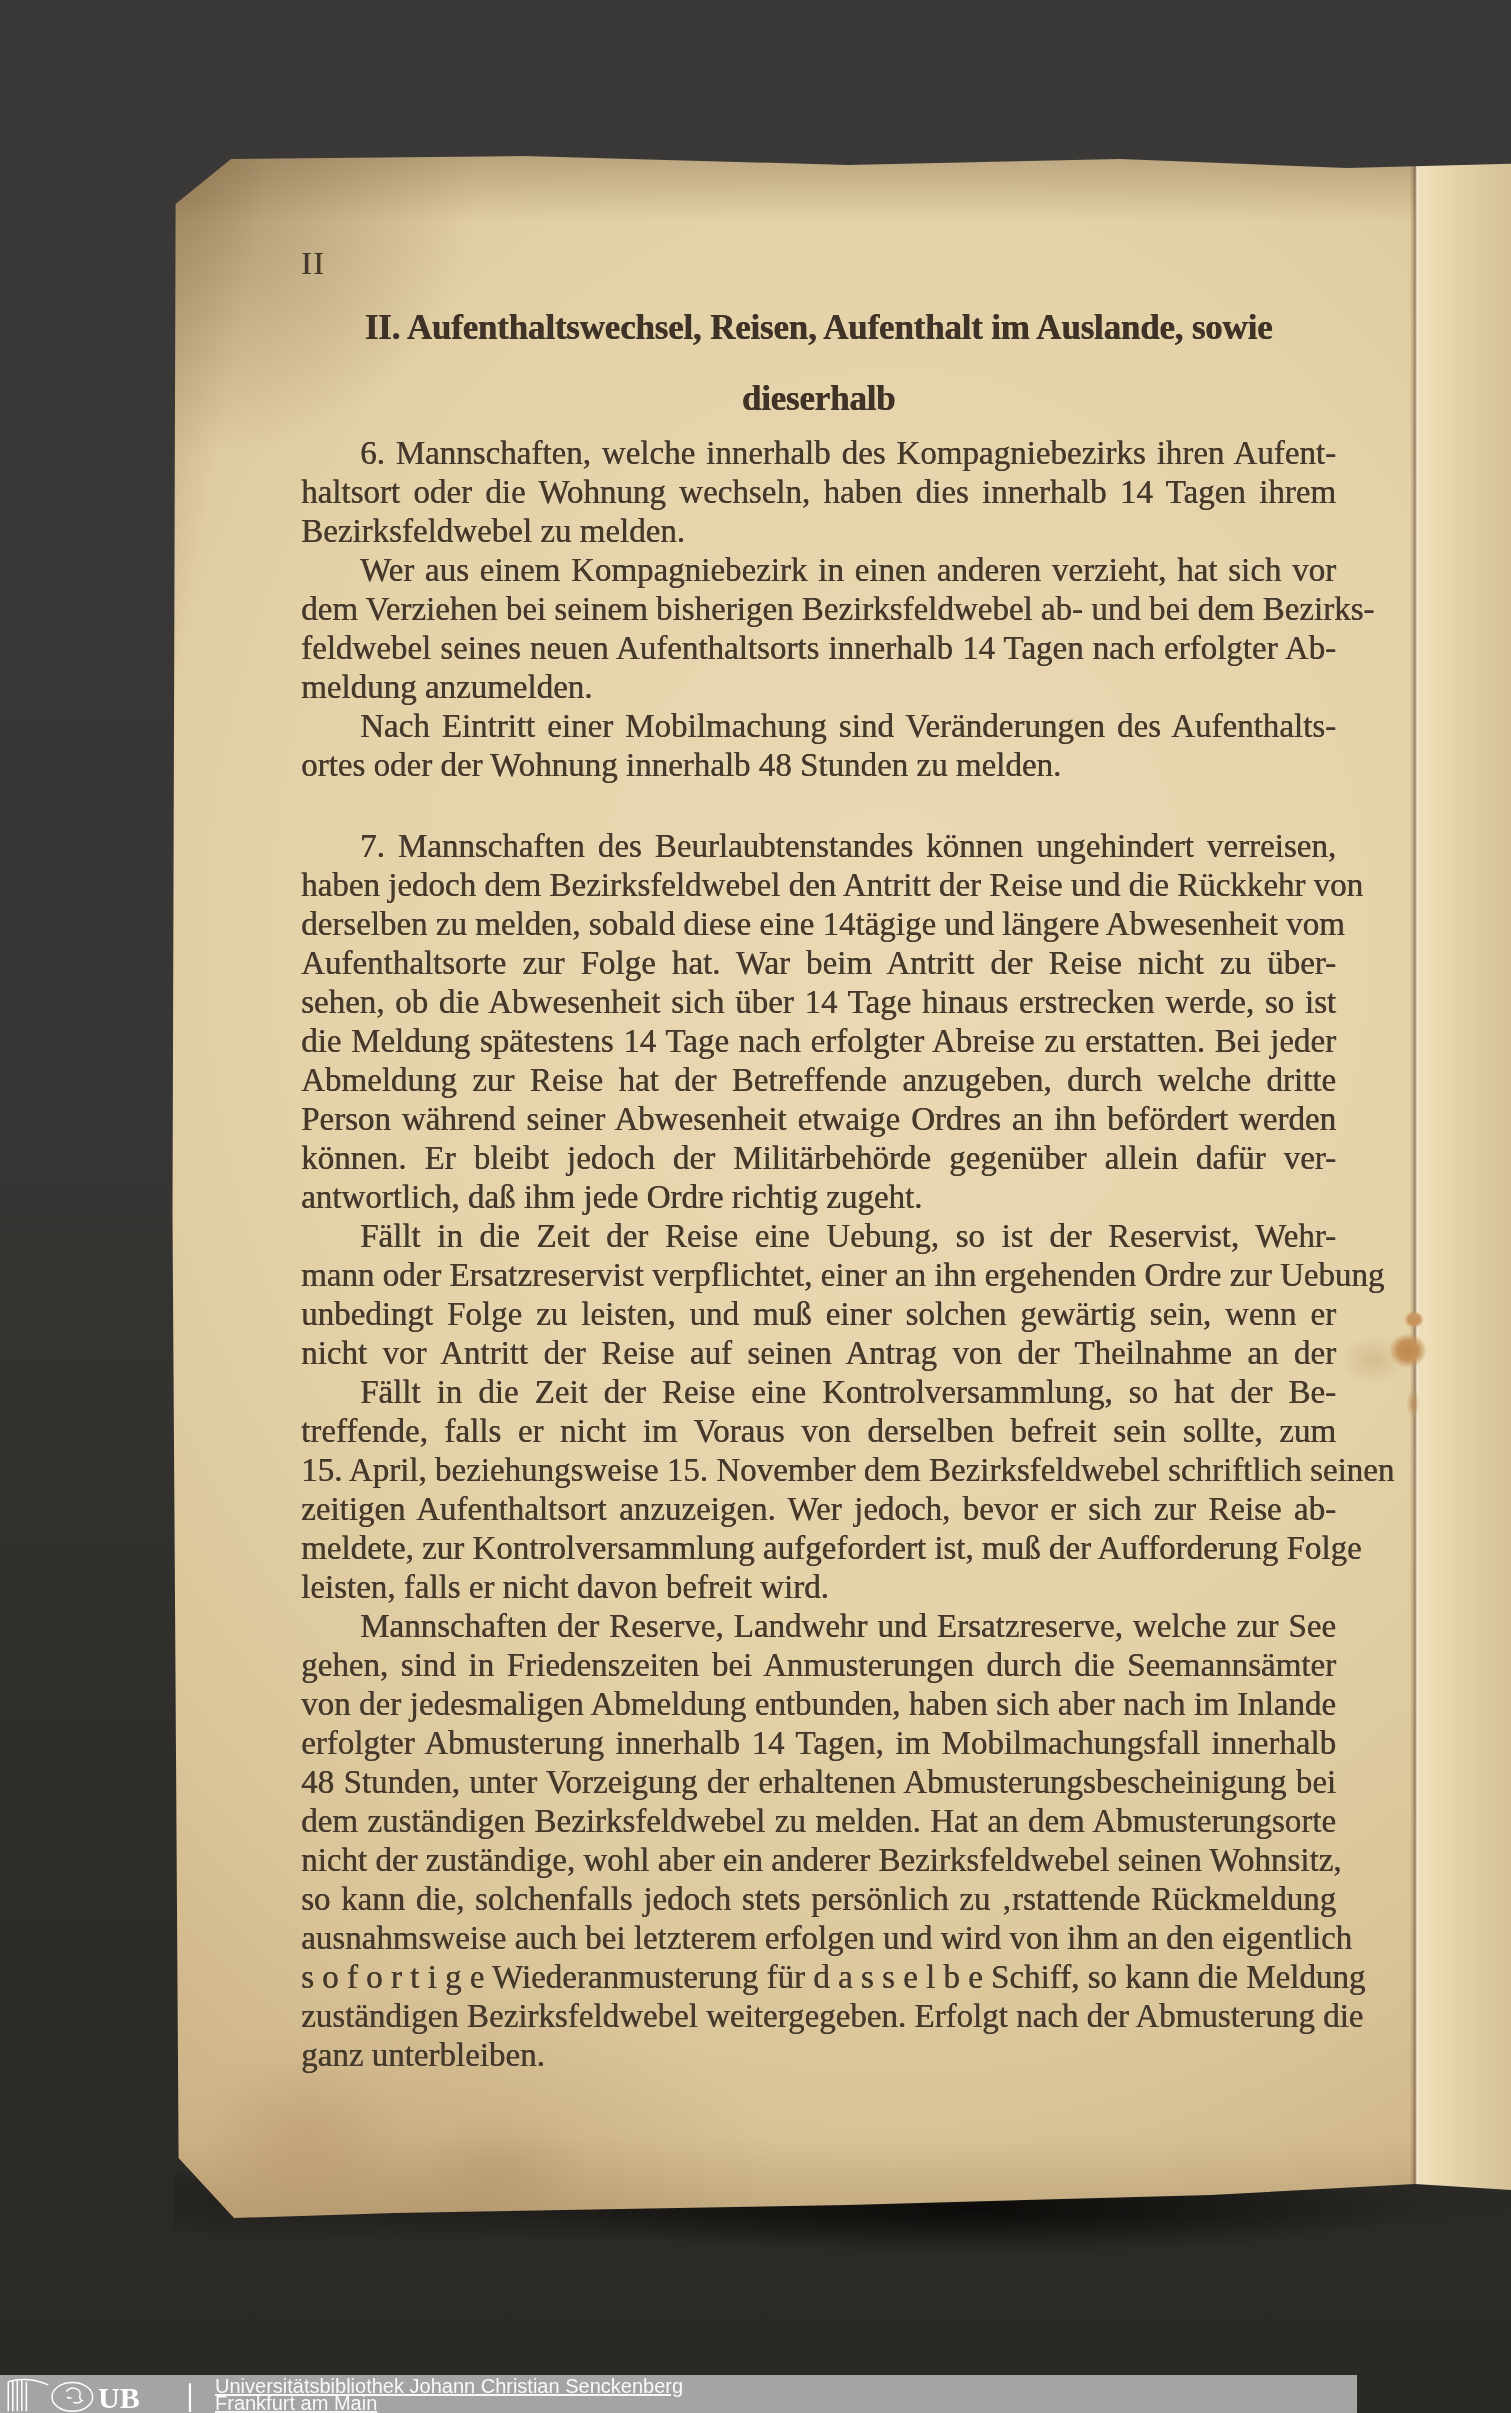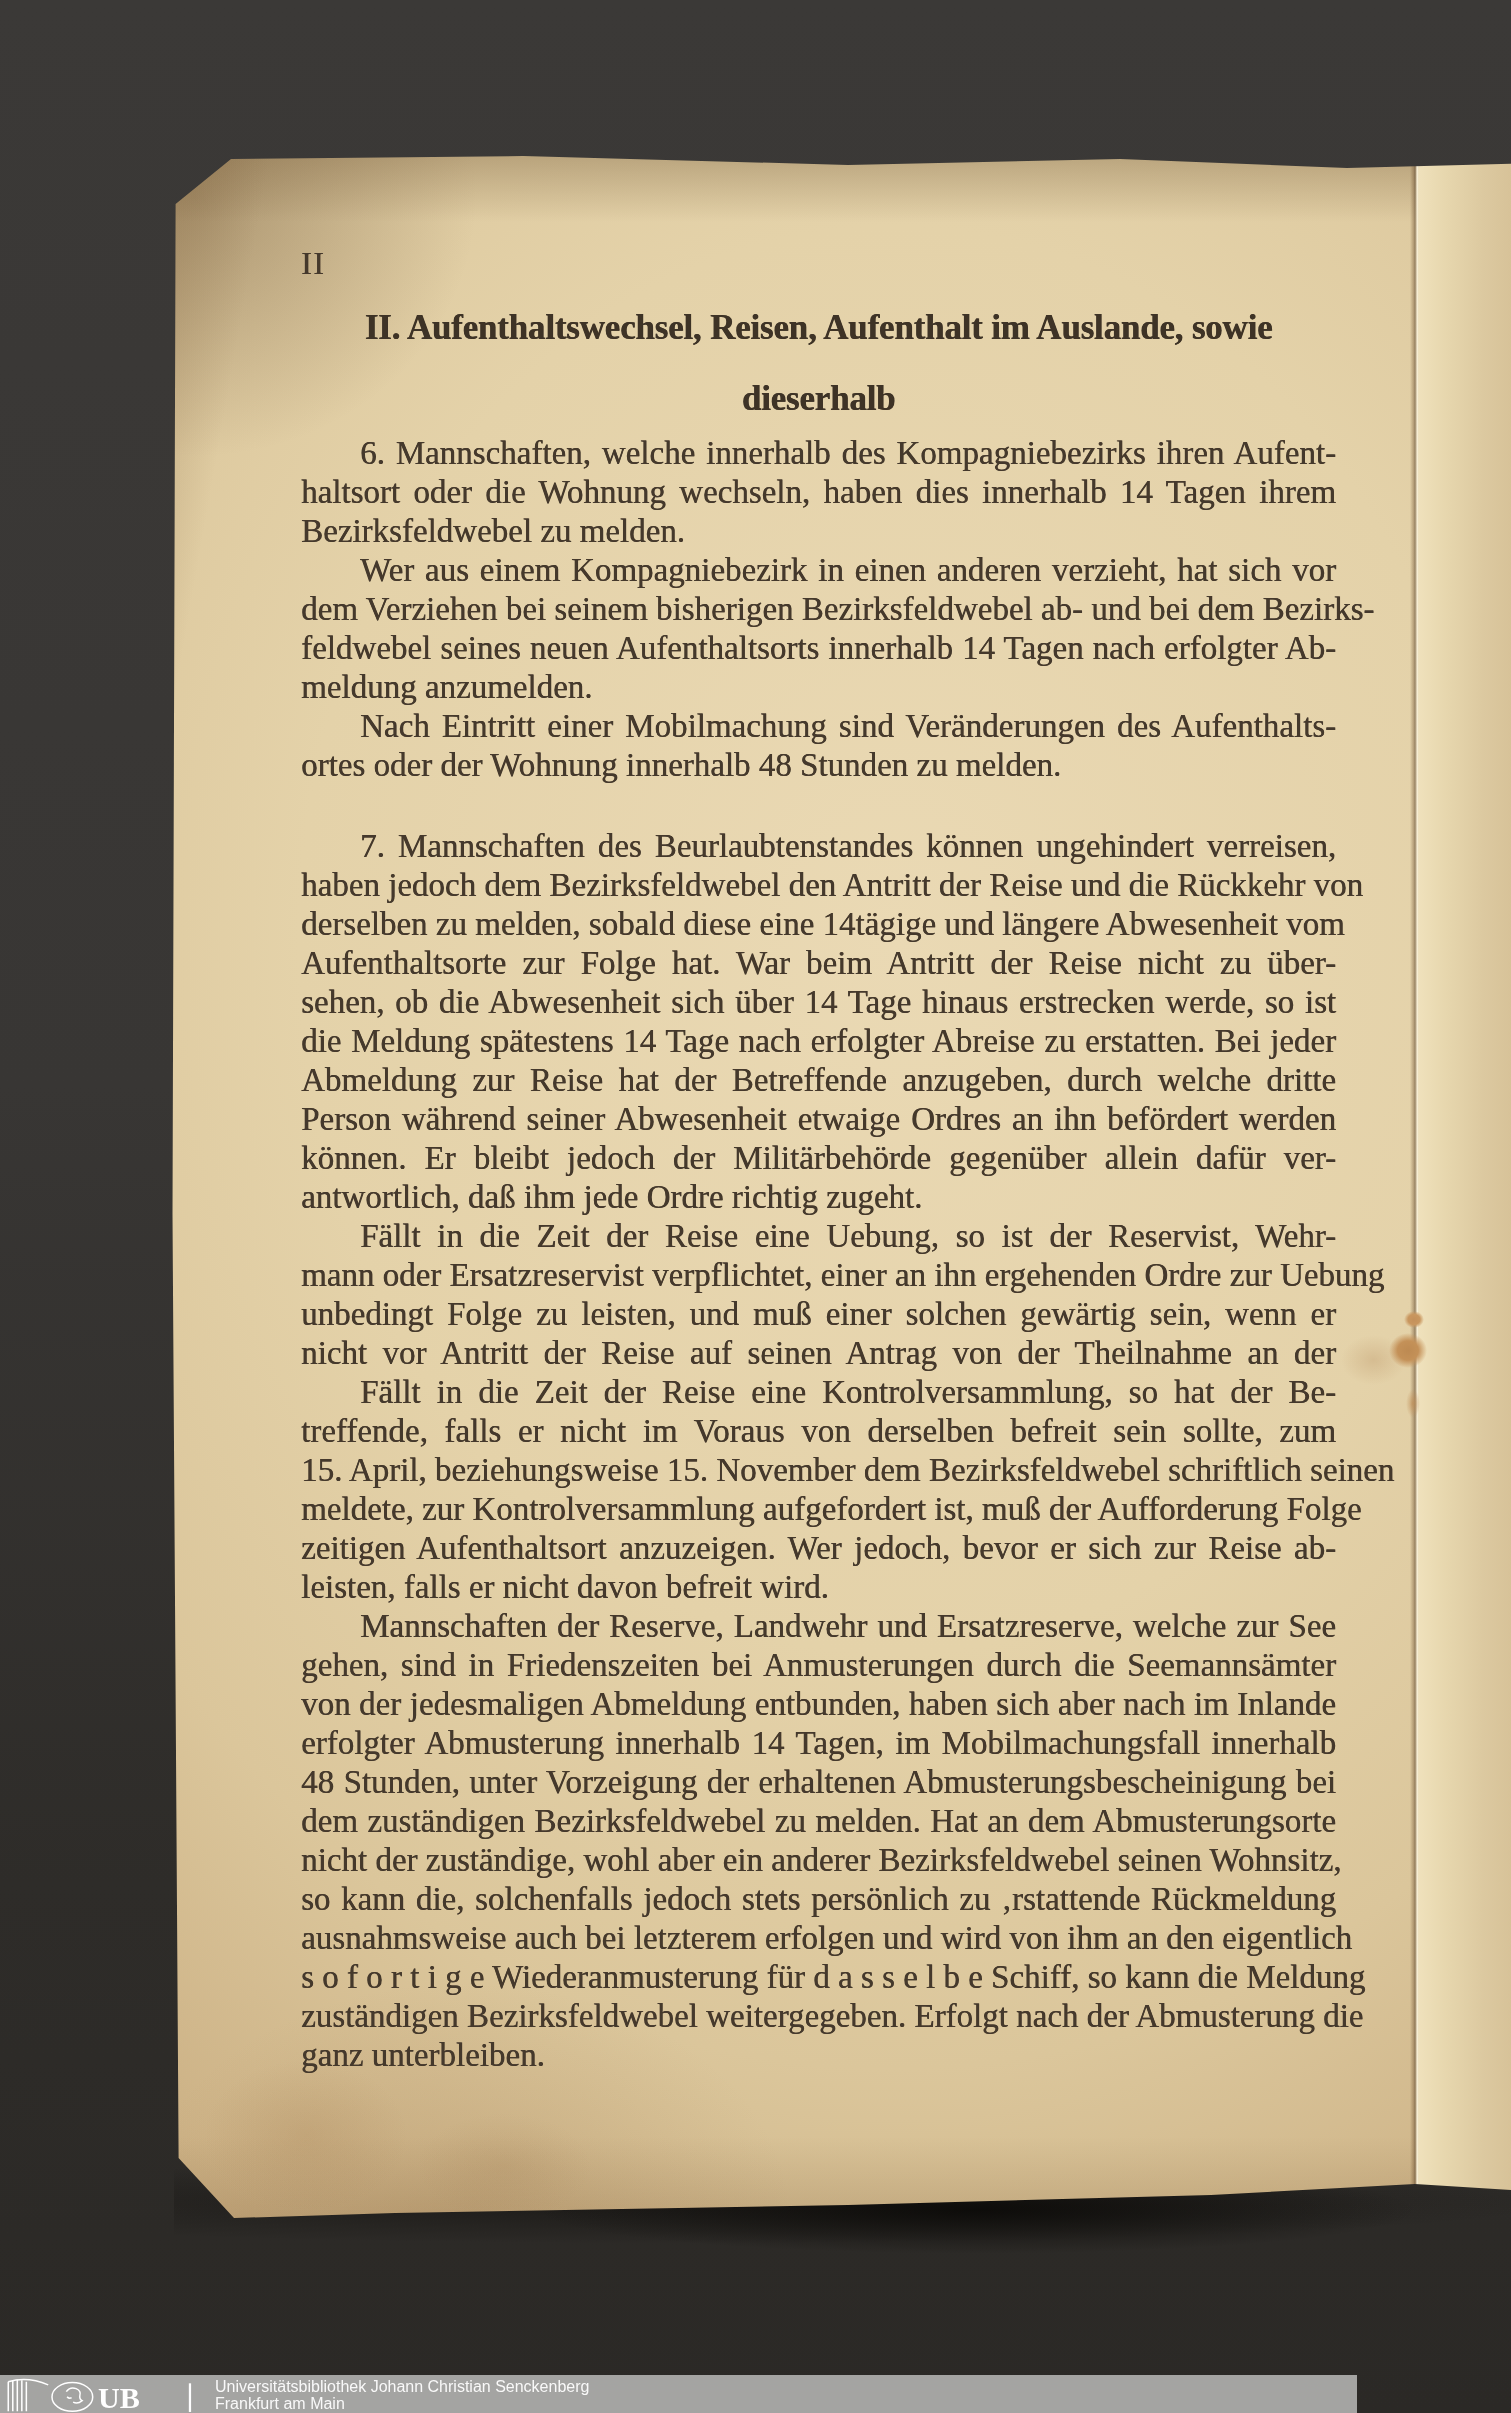--- a/index.html
+++ b/index.html
@@ -79,22 +79,23 @@
   .line.last{text-align-last:left;}
 
   
   .footer{
     position:absolute;left:0;top:2375px;width:1357px;height:39px;z-index:2;
     background:#a4a4a2;
   }
   .logo{position:absolute;left:6px;top:1.5px;}
   .libtext{
     position:absolute;left:215px;top:3px;
-    font-family:"Liberation Sans", sans-serif;font-size:16px;line-height:17.4px;
+    font-family:"Liberation Sans", sans-serif;font-size:20px;line-height:17.4px;
     color:rgba(255,255,255,.93);
+    text-decoration:underline;
   }
 </style>
 </head>
 <body>
 
 <div class="stage">
 
   <div class="page-shadow"></div>
 
   <div class="page">
@@ -143,22 +144,22 @@
           <div class="para">
             <div class="line first">Fällt in die Zeit der Reise eine Uebung, so ist der Reservist, Wehr-</div>
             <div class="line">mann oder Ersatzreservist verpflichtet, einer an ihn ergehenden Ordre zur Uebung</div>
             <div class="line">unbedingt Folge zu leisten, und muß einer solchen gewärtig sein, wenn er</div>
             <div class="line">nicht vor Antritt der Reise auf seinen Antrag von der Theilnahme an der</div>
           </div>
           <div class="para">
             <div class="line first">Fällt in die Zeit der Reise eine Kontrolversammlung, so hat der Be-</div>
             <div class="line">treffende, falls er nicht im Voraus von derselben befreit sein sollte, zum</div>
             <div class="line">15. April, beziehungsweise 15. November dem Bezirksfeldwebel schriftlich seinen</div>
+            <div class="line">zeitigen Aufenthaltsort anzuzeigen. Wer jedoch, bevor er sich zur Reise ab-</div>
             <div class="line">meldete, zur Kontrolversammlung aufgefordert ist, muß der Aufforderung Folge</div>
-            <div class="line">zeitigen Aufenthaltsort anzuzeigen. Wer jedoch, bevor er sich zur Reise ab-</div>
             <div class="line last">leisten, falls er nicht davon befreit wird.</div>
           </div>
           <div class="para">
             <div class="line first">Mannschaften der Reserve, Landwehr und Ersatzreserve, welche zur See</div>
             <div class="line">gehen, sind in Friedenszeiten bei Anmusterungen durch die Seemannsämter</div>
             <div class="line">von der jedesmaligen Abmeldung entbunden, haben sich aber nach im Inlande</div>
             <div class="line">erfolgter Abmusterung innerhalb 14 Tagen, im Mobilmachungsfall innerhalb</div>
             <div class="line">48 Stunden, unter Vorzeigung der erhaltenen Abmusterungsbescheinigung bei</div>
             <div class="line">dem zuständigen Bezirksfeldwebel zu melden. Hat an dem Abmusterungsorte</div>
             <div class="line">nicht der zuständige, wohl aber ein anderer Bezirksfeldwebel seinen Wohnsitz,</div>

